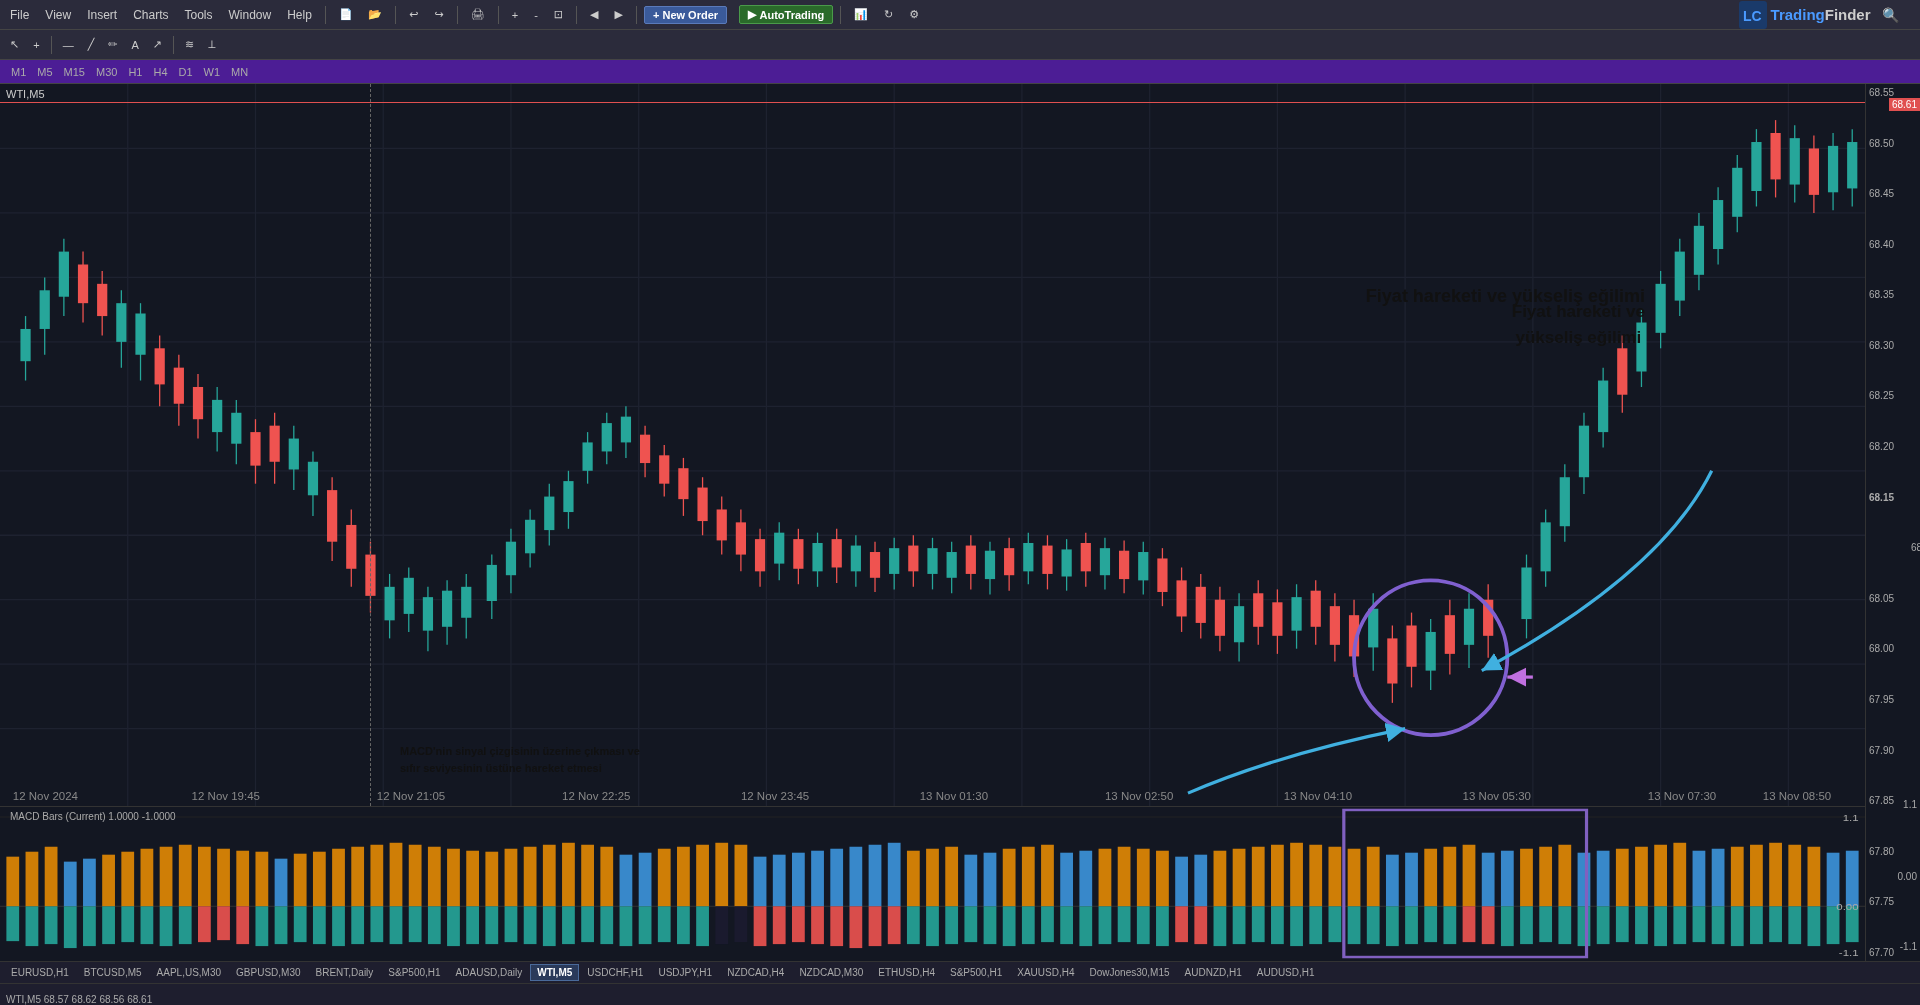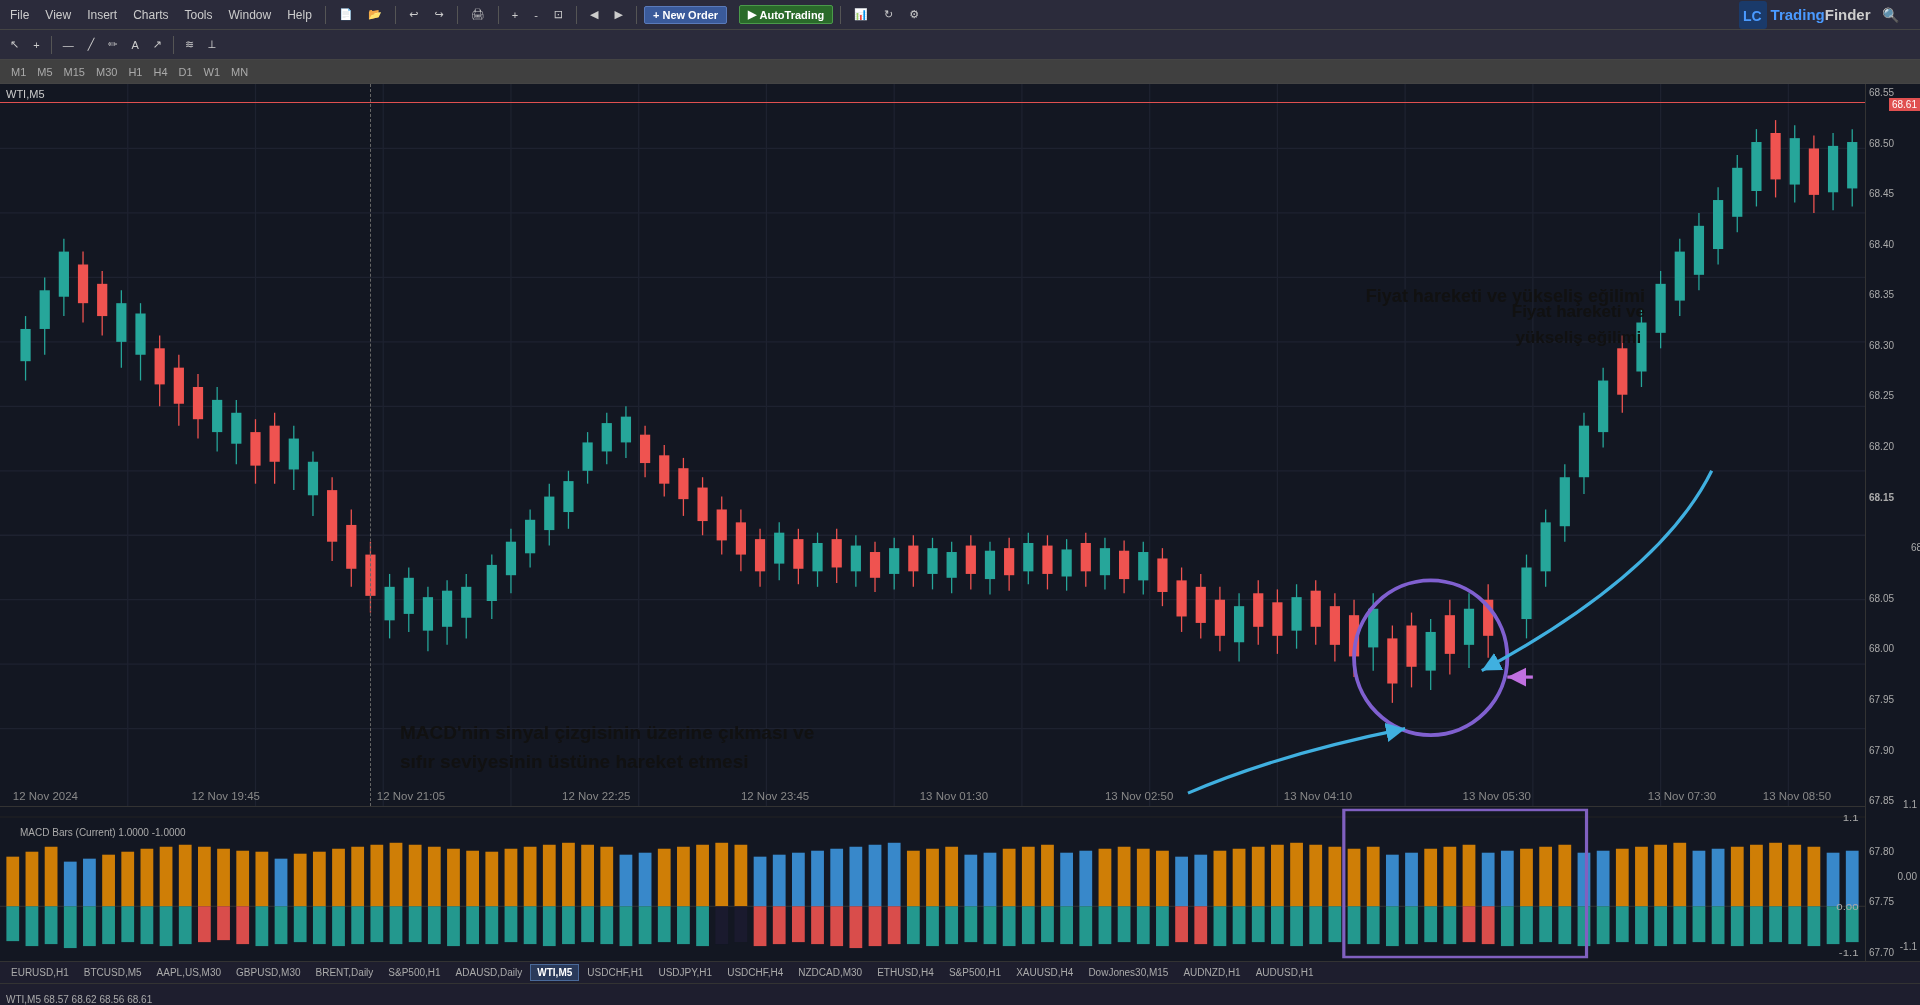--- a/index.html
+++ b/index.html
@@ -61,21 +61,21 @@
       border-bottom: 1px solid #444;
       display: flex;
       align-items: center;
       padding: 0 4px;
       gap: 2px;
     }
 
     
     #timeframe-bar {
       height: 24px;
-      background: #404040;
+      background: #4c1d95;
       border-bottom: 1px solid #444;
       display: flex;
       align-items: center;
       padding: 0 6px;
       gap: 1px;
     }
     .tf-btn {
       color: #aaa;
       font-size: 11px;
       padding: 1px 5px;
@@ -181,25 +181,24 @@
       left: 6px;
       color: #ccc;
       font-size: 11px;
       z-index: 5;
     }
 
     
     .macd-label {
       position: absolute;
       top: 4px;
-      left: 20px;
+      left: 10px;
       color: #aaa;
       font-size: 10px;
       z-index: 5;
-      margin-top: 16px;
     }
 
     
     .h-line-red {
       position: absolute;
       left: 0;
       right: 0;
       height: 1px;
       background: #e05050;
     }
@@ -586,21 +585,21 @@
 
       
       <div class="annotation-text" style="right:220px; top:200px; color:#111; font-size:18px; font-weight:bold; line-height:1.4;">
         <span>Fiyat hareketi ve
 yükseliş eğilimi</span>
       </div>
       
       <div style="position:absolute; right:220px; top:215px; color:#111; font-size:17px; font-weight:bold; pointer-events:none; text-align:center; line-height:1.5;">Fiyat hareketi ve<br>yükseliş eğilimi</div>
 
       
-      <div style="position:absolute; left:400px; bottom:30px; color:#111; font-size:19px; font-weight:bold; pointer-events:none; line-height:1.5;">
+      <div style="position:absolute; left:400px; bottom:30px; color:#111; font-size:11px; font-weight:bold; pointer-events:none; line-height:1.5;">
         <span>MACD'nin sinyal çizgisinin üzerine çıkması ve</span><br>
         <span>sıfır seviyesinin üstüne hareket etmesi</span>
       </div>
 
       
     </div>
 
     <div id="macd-chart">
       <div class="macd-label">MACD Bars (Current) 1.0000 -1.0000</div>
       <svg id="macd-svg" viewBox="0 0 1460 155" preserveAspectRatio="none" xmlns="http://www.w3.org/2000/svg">
@@ -893,21 +892,21 @@
   <div class="tab-item">EURUSD,H1</div>
   <div class="tab-item">BTCUSD,M5</div>
   <div class="tab-item">AAPL,US,M30</div>
   <div class="tab-item">GBPUSD,M30</div>
   <div class="tab-item">BRENT,Daily</div>
   <div class="tab-item">S&amp;P500,H1</div>
   <div class="tab-item">ADAUSD,Daily</div>
   <div class="tab-item active">WTI,M5</div>
   <div class="tab-item">USDCHF,H1</div>
   <div class="tab-item">USDJPY,H1</div>
-  <div class="tab-item">USDCHF,H4</div>
+  <div class="tab-item">NZDCAD,H4</div>
   <div class="tab-item">NZDCAD,M30</div>
   <div class="tab-item">ETHUSD,H4</div>
   <div class="tab-item">S&amp;P500,H1</div>
   <div class="tab-item">XAUUSD,H4</div>
   <div class="tab-item">DowJones30,M15</div>
   <div class="tab-item">AUDNZD,H1</div>
   <div class="tab-item">AUDUSD,H1</div>
 </div>
 
 <div id="status-bar">

